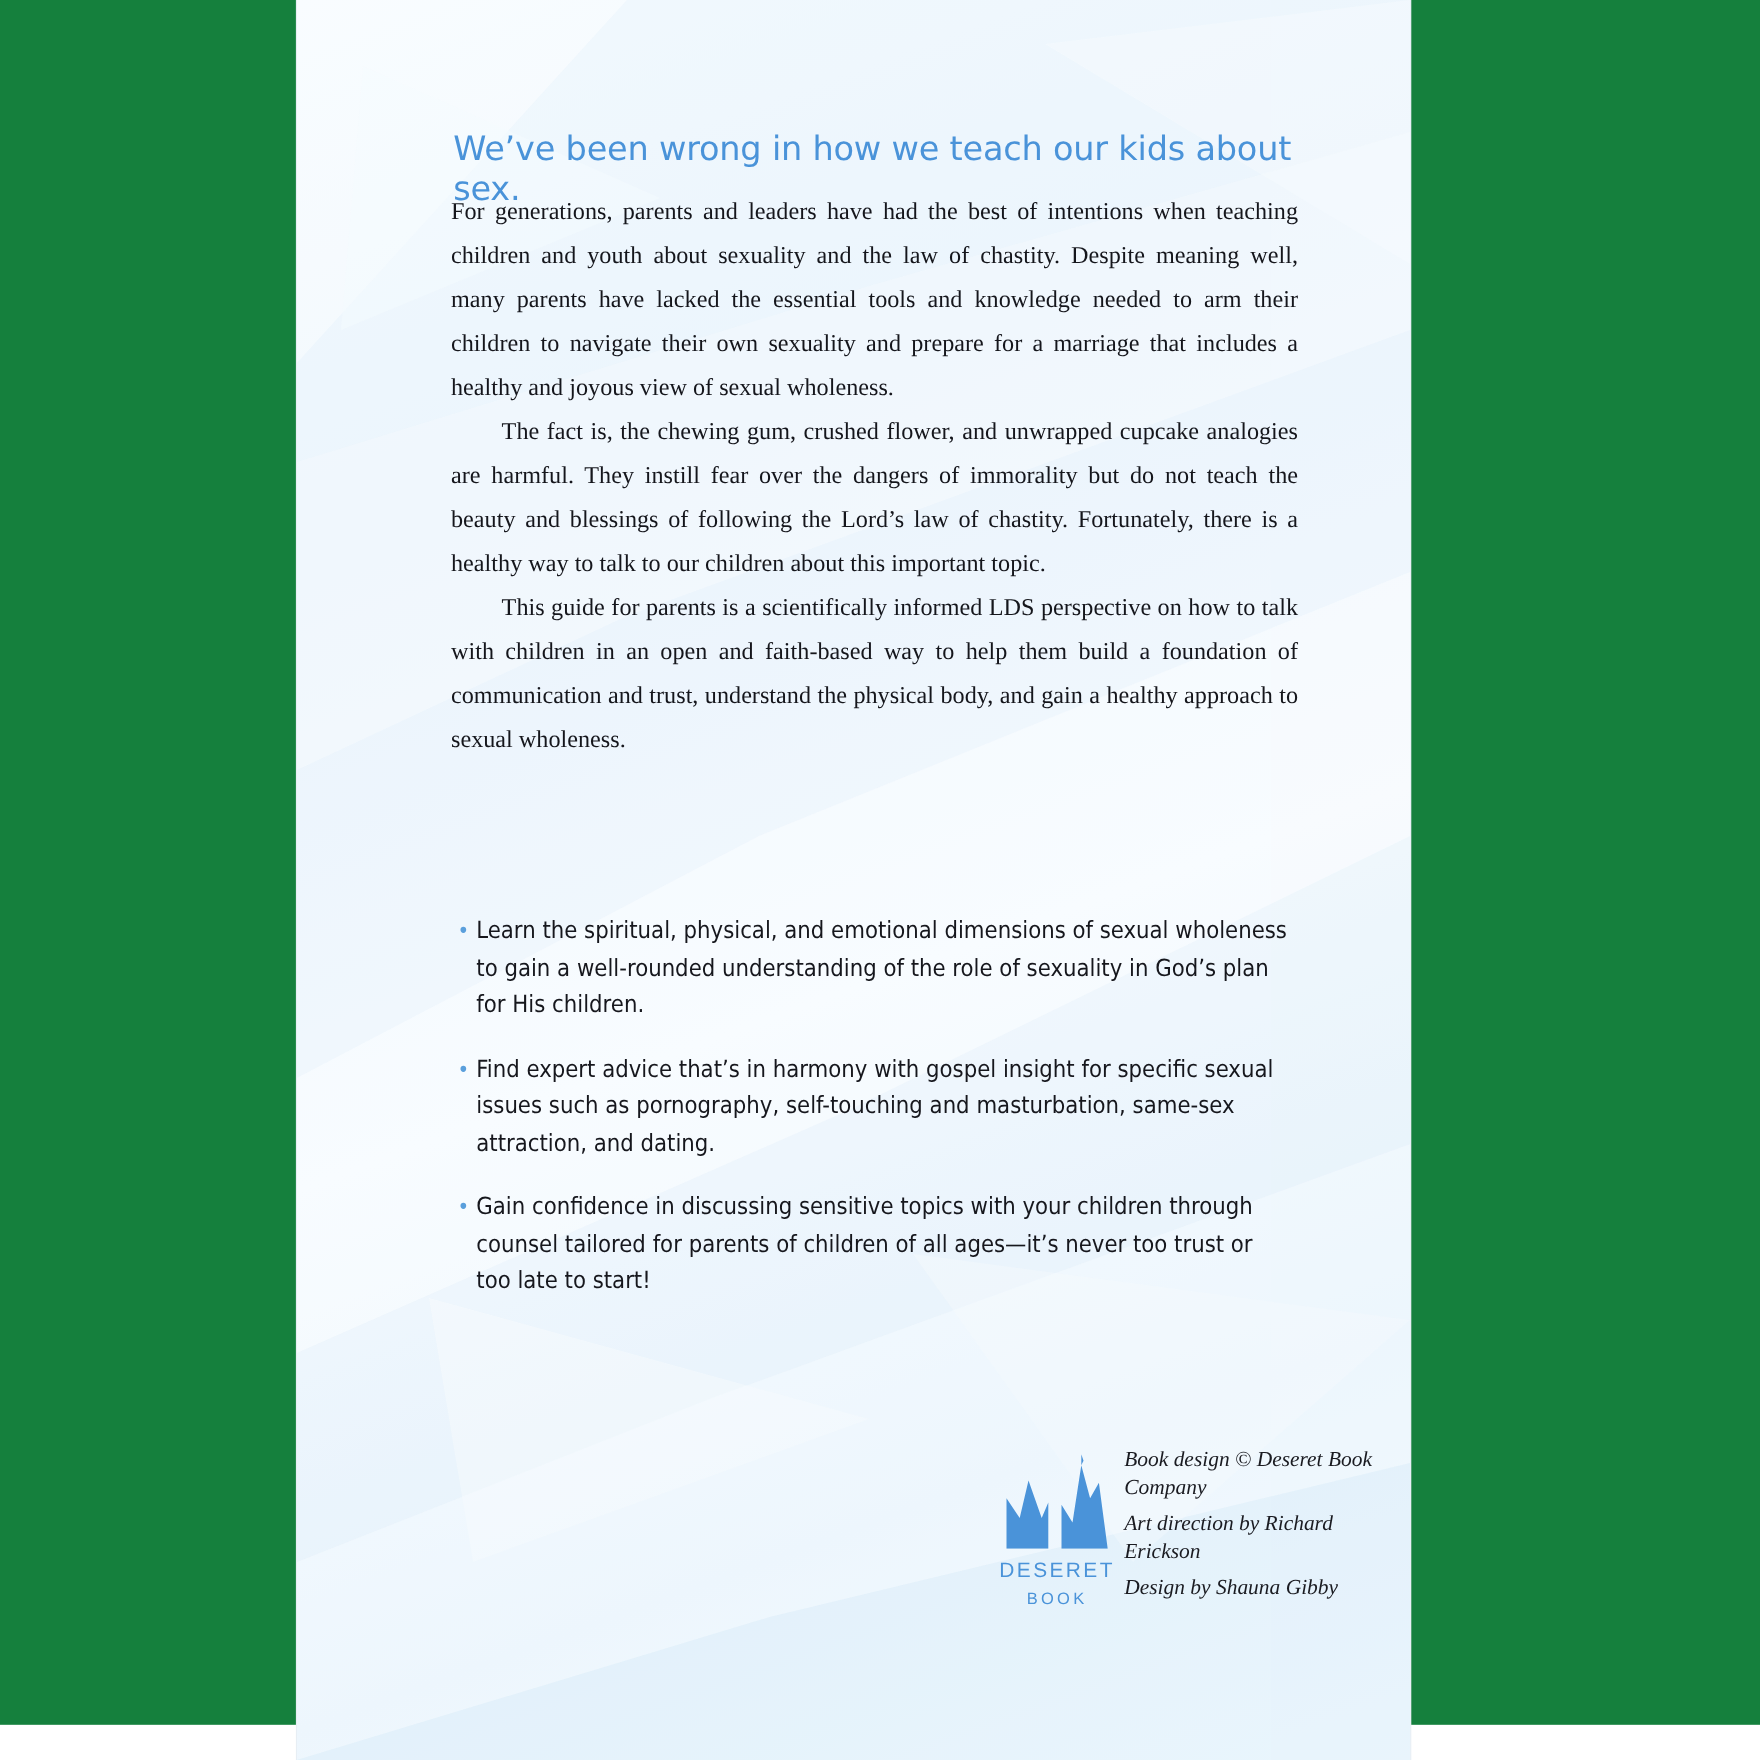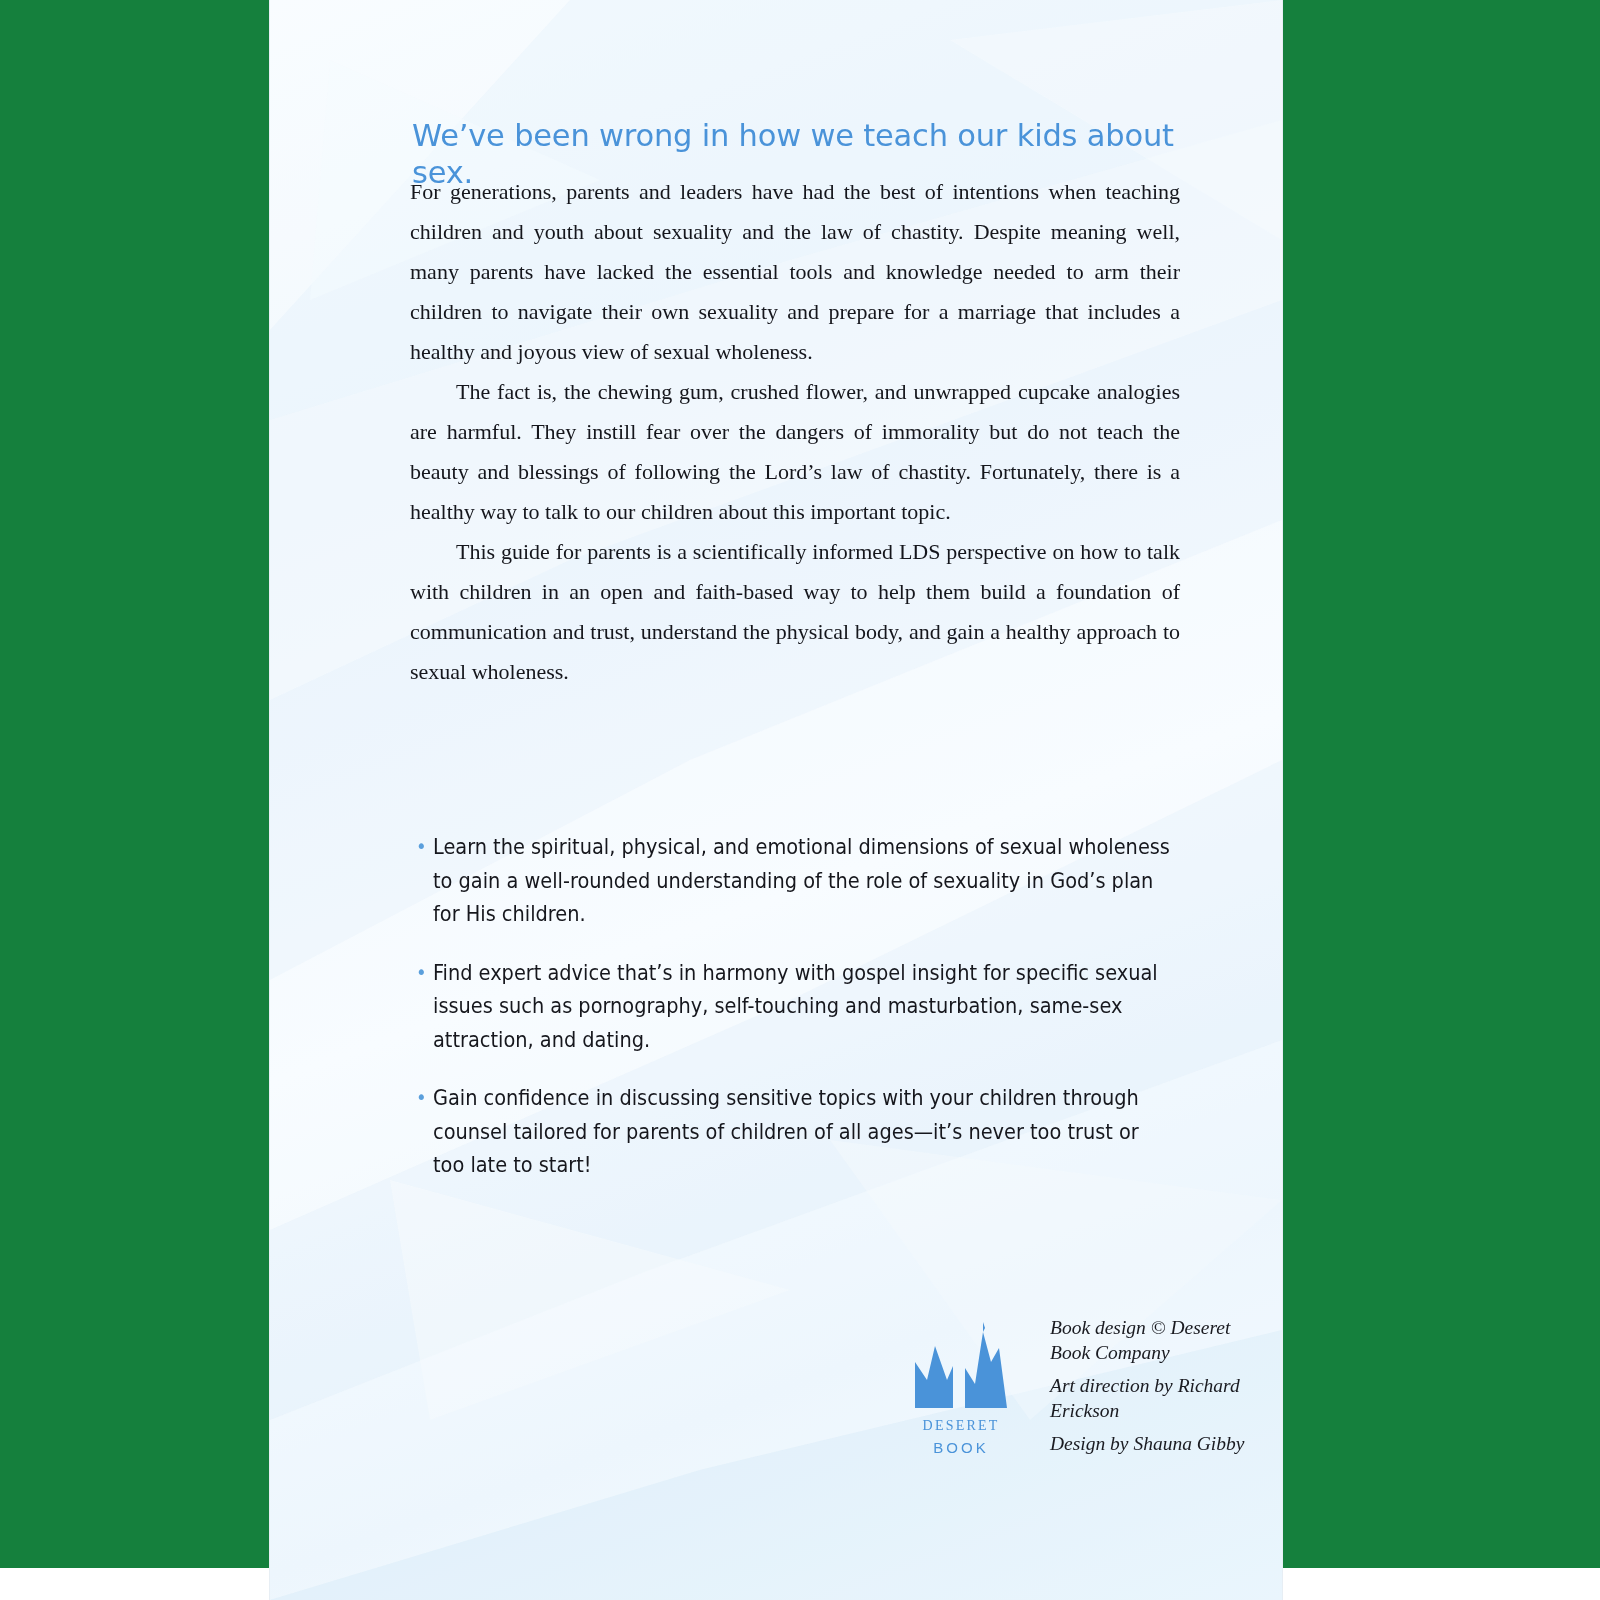--- a/index.html
+++ b/index.html
@@ -112,23 +112,23 @@
     position: absolute;
     left: 627px;
     top: 1322px;
     width: 128px;
     text-align: center;
   }
 
   #logo svg { display: block; margin: 0 auto; }
 
   .logo-word {
-    font-family: Liberation Serif, serif;
+    font-family: Liberation Sans, sans-serif;
     color: #4a93d9;
-    font-size: 14px;
+    font-size: 19px;
     letter-spacing: 2.2px;
     margin-top: 10px;
   }
   .logo-word2 {
     font-family: Liberation Sans, sans-serif;
     color: #4a93d9;
     font-size: 15px;
     letter-spacing: 3px;
     margin-top: 5px;
   }
@@ -137,21 +137,21 @@
     position: absolute;
     left: 752px;
     top: 1316px;
     width: 230px;
     font-family: "Liberation Serif", serif;
     font-style: italic;
     font-size: 19.5px;
     line-height: 24.5px;
     color: #1a1b21;
   }
-  #credits div { margin-bottom: 9px; margin-left: 28px; }
+  #credits div { margin-bottom: 9px; }
 </style>
 </head>
 <body>
 
 <div id="page">
 
   <div id="cover">
 
     <svg class="facet" width="1012" height="1600" viewBox="0 0 1012 1600" style="left:0;top:0;">
       <polygon points="0,0 300,0 0,330" fill="#ffffff" opacity="0.75"></polygon>

